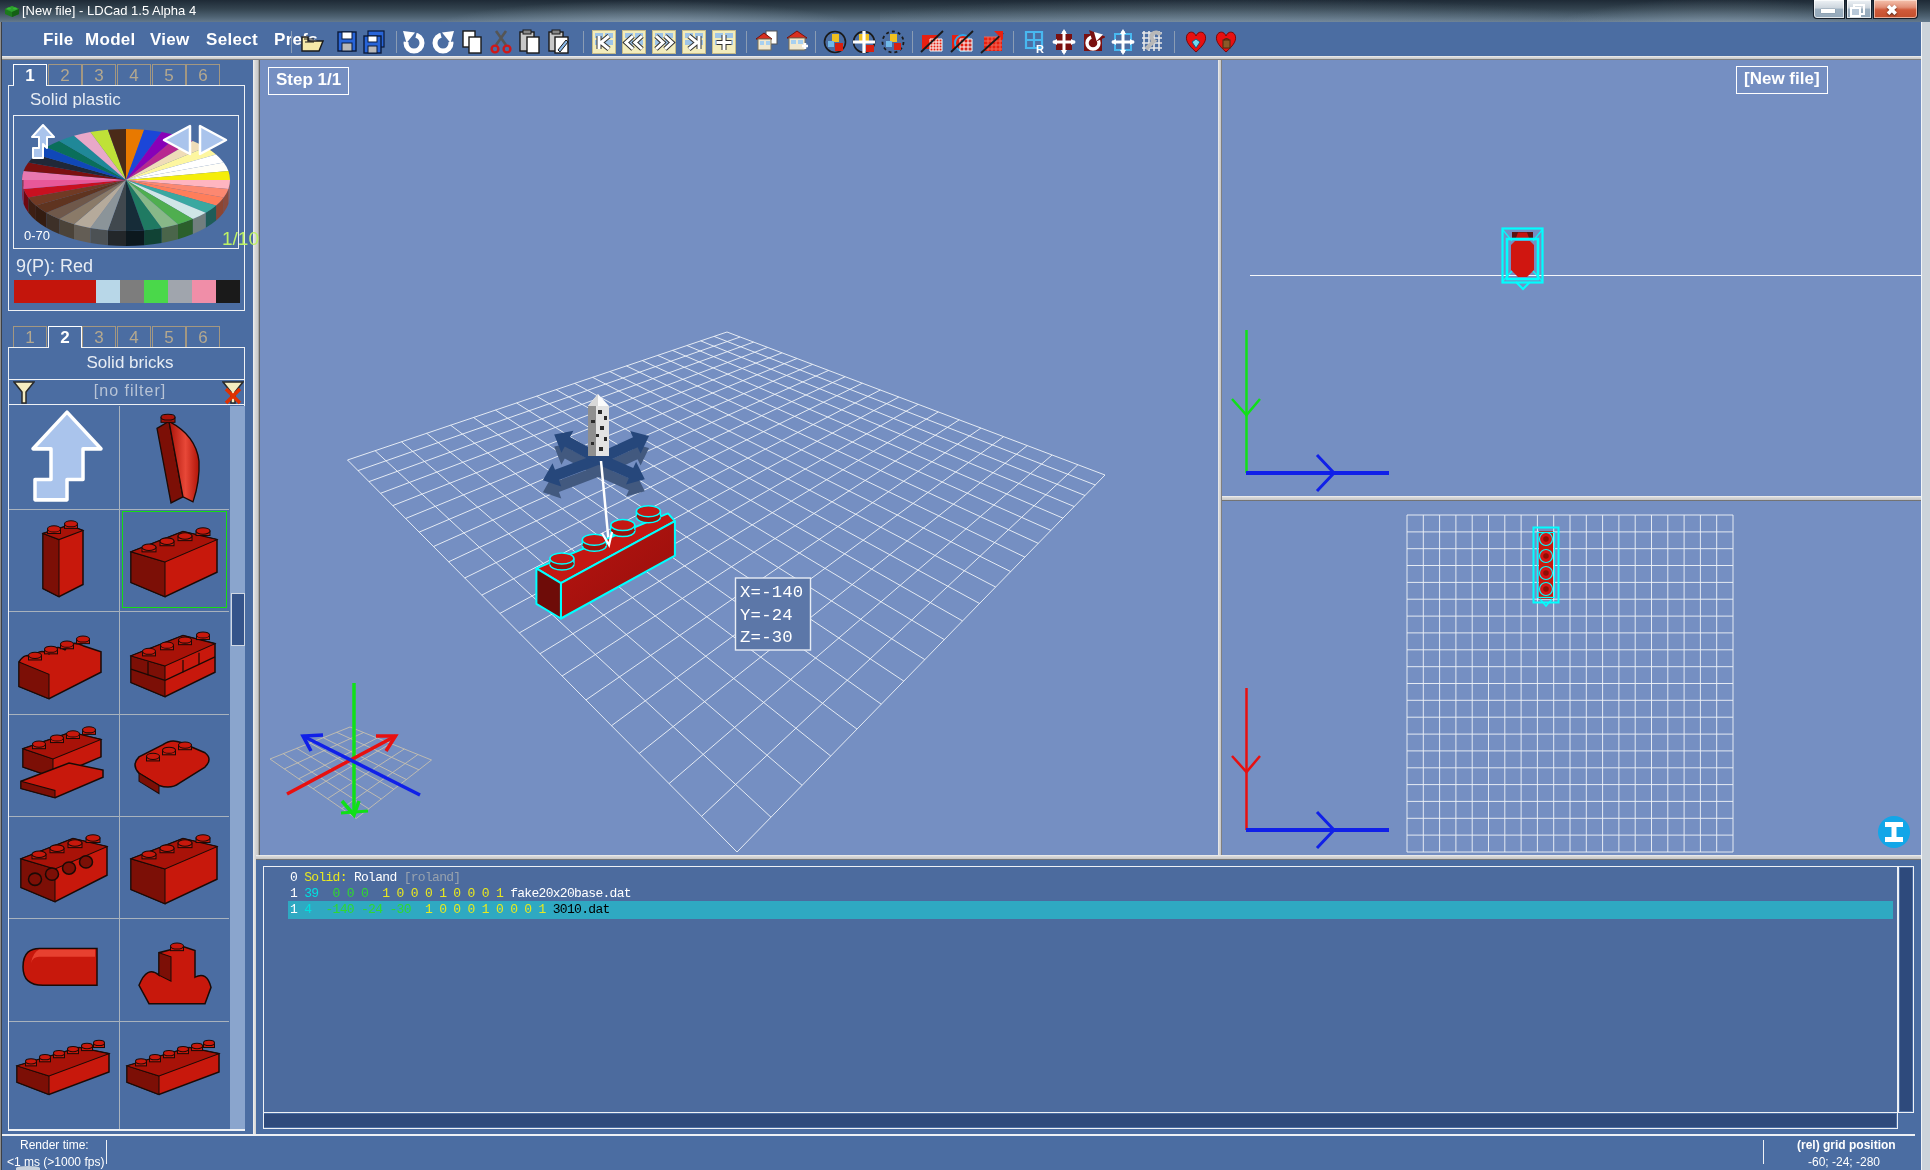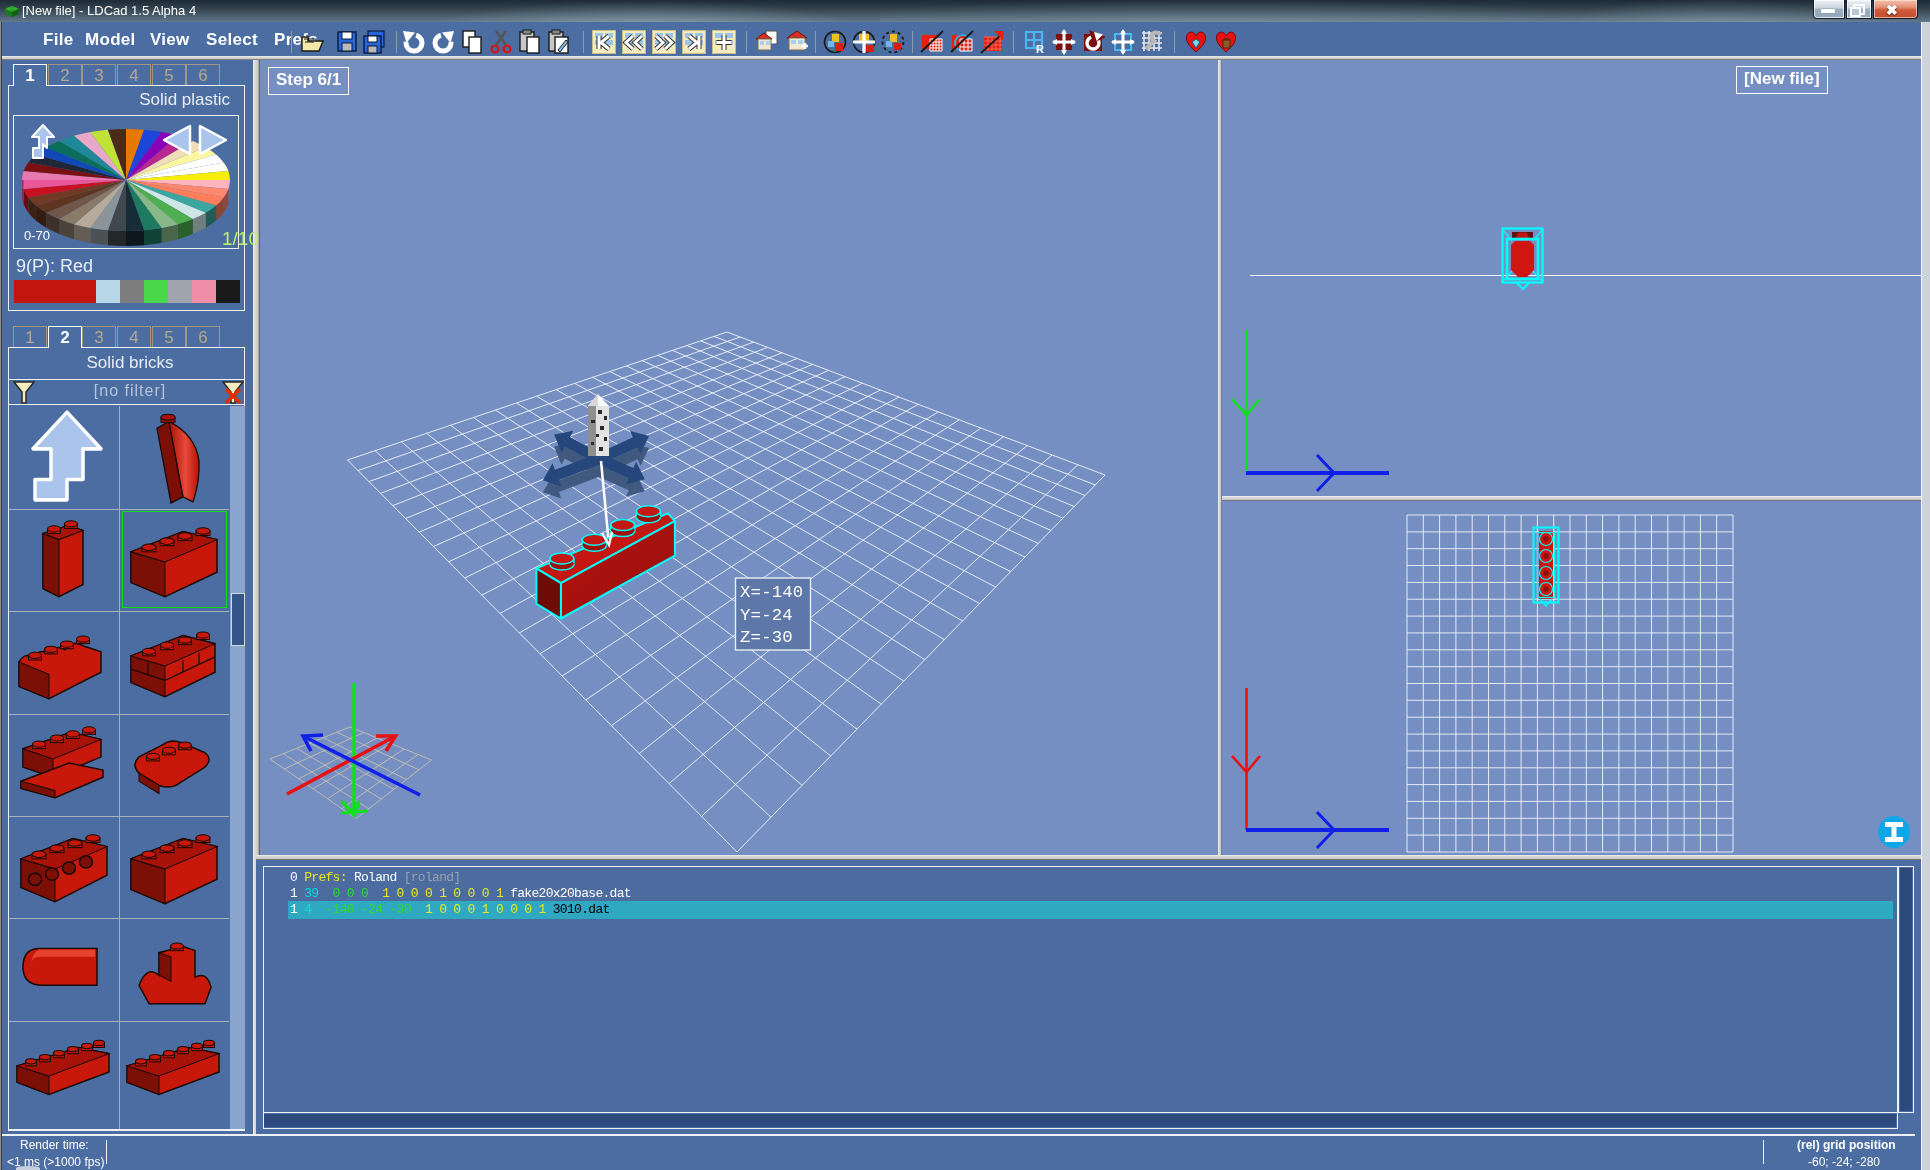--- a/index.html
+++ b/index.html
@@ -249,21 +249,21 @@
 
 <div class="abs" id="leftpanel" style="left:2px;top:60px;width:251px;height:1074px;background:#4b6da2;"></div>
 <div class="tab tabact" style="left:13px;top:64px;">1</div>
 <div class="tab" style="left:48px;top:64px;">2</div>
 <div class="tab" style="left:82px;top:64px;">3</div>
 <div class="tab" style="left:117px;top:64px;">4</div>
 <div class="tab" style="left:152px;top:64px;">5</div>
 <div class="tab" style="left:186px;top:64px;">6</div>
 <div class="abs" style="left:8px;top:85px;width:237px;height:226px;border:1px solid #eef1f5;box-sizing:border-box;"></div>
 <div class="abs" style="left:14px;top:84px;width:32px;height:3px;background:#4b6da2;"></div>
-<div class="abs" style="left:30px;top:90px;width:200px;color:#e8edf4;font-size:17px;text-align:right;">Solid plastic</div>
+<div class="abs" style="left:30px;top:90px;width:200px;color:#e8edf4;font-size:17px;text-align:left;">Solid plastic</div>
 <div class="abs" style="left:13px;top:115px;width:226px;height:134px;border:1px solid #eef1f5;box-sizing:border-box;"></div>
 <svg class="abs" style="left:14px;top:116px;" width="226" height="132" viewBox="0 0 226 132">
     <path d="M112 64L112.0 13.0A104 51 0 0 1 130.1 13.8Z" fill="#e87900"></path>
     <path d="M112 64L130.1 13.8A104 51 0 0 1 147.6 16.1Z" fill="#1b46d8"></path>
     <path d="M112 64L147.6 16.1A104 51 0 0 1 164.0 19.8Z" fill="#8800b8"></path>
     <path d="M112 64L164.0 19.8A104 51 0 0 1 178.8 24.9Z" fill="#b82890"></path>
     <path d="M112 64L178.8 24.9A104 51 0 0 1 191.7 31.2Z" fill="#efdcb8"></path>
     <path d="M112 64L191.7 31.2A104 51 0 0 1 202.1 38.5Z" fill="#fdf6a0"></path>
     <path d="M112 64L202.1 38.5A104 51 0 0 1 209.7 46.6Z" fill="#ffffff"></path>
     <path d="M112 64L209.7 46.6A104 51 0 0 1 214.4 55.1Z" fill="#fffef8"></path>
@@ -602,21 +602,21 @@
       <ellipse cx="388.4" cy="457.3" rx="12" ry="5.5" fill="#9c1008" stroke="none"></ellipse>
       <path d="M376.4 457.3 A12 5.5 0 0 0 400.4 457.3" fill="none"></path>
       <ellipse cx="388.4" cy="451.3" rx="12" ry="5.5" fill="#c41712"></ellipse>
     </g>
     <path d="M342 473 L349 485 L352 472" stroke="#fff" stroke-width="2.3" fill="none"></path>
     <rect x="475.5" y="518" width="75" height="72" fill="#5c77a8" stroke="#e8edf5" stroke-width="1.4"></rect>
     <text x="480" y="537" font-family="Liberation Mono,monospace" font-size="17.3" letter-spacing="0.2" fill="#fff">X=-140</text>
     <text x="480" y="560" font-family="Liberation Mono,monospace" font-size="17.3" letter-spacing="0.2" fill="#fff">Y=-24</text>
     <text x="480" y="582" font-family="Liberation Mono,monospace" font-size="17.3" letter-spacing="0.2" fill="#fff">Z=-30</text>
   </svg>
-<div class="vplabel" style="left:268px;top:67px;">Step 6/1</div>
+<div class="vplabel" style="left:268px;top:67px;">Step 1/1</div>
 <div class="abs" id="vptr" style="left:1222px;top:60px;width:699px;height:436px;background:#758fc2;overflow:hidden;"></div>
 <svg class="abs" style="left:1222px;top:60px;" width="699" height="436" viewBox="0 0 699 436">
     <path d="M28 215.5 L699 215.5" stroke="#f5f7fa" stroke-width="1.2"></path>
     <path d="M24.5 270 L24.5 413" stroke="#10e018" stroke-width="2.5"></path>
     <path d="M10 339 L24.5 355 L38 339" stroke="#10e018" stroke-width="2.5" fill="none"></path>
     <path d="M24 413 L167 413" stroke="#1020e8" stroke-width="4"></path>
     <path d="M95 395 L112 413 L95 431" stroke="#1020e8" stroke-width="3" fill="none"></path>
     <rect x="290" y="172" width="21" height="7" fill="#5c1210"></rect>
     <path d="M294 178 L296 172.5 L305 172.5 L307 178 Z" fill="#c41410"></path>
     <path d="M289 185 L293 181 L308 181 L312 185 L312 210 L305 217 L296 217 L289 210 Z" fill="#d01610"></path>
@@ -649,21 +649,21 @@
     <g fill="#fff">
       <rect x="663" y="321" width="18" height="5"></rect>
       <rect x="663" y="336" width="18" height="5"></rect>
       <rect x="669.5" y="323" width="5" height="16"></rect>
     </g>
   </svg>
 
 <div class="abs" style="left:256px;top:860px;width:1666px;height:274px;background:#4b6da2;"></div>
 <div class="abs" style="left:263px;top:866px;width:1635px;height:247px;border:1px solid #eef1f5;background:#4c6b9e;box-sizing:border-box;"></div>
 <div class="abs" style="left:288px;top:901px;width:1605px;height:18px;background:#2fa9c2;"></div>
-<div class="srctext" style="left:290px;top:870px;"><span style="color:#ffffff">0 </span><span style="color:#e8e820">Prefs:</span><span style="color:#ffffff"> Roland </span><span style="color:#98a2ae">[roland]</span>
+<div class="srctext" style="left:290px;top:870px;"><span style="color:#ffffff">0 </span><span style="color:#e8e820">Solid:</span><span style="color:#ffffff"> Roland </span><span style="color:#98a2ae">[roland]</span>
 <span style="color:#ffffff">1 </span><span style="color:#00e0e0">39</span><span style="color:#ffffff">  </span><span style="color:#30d830">0 0 0</span><span style="color:#ffffff">  </span><span style="color:#e8e820">1 0 0 0 1 0 0 0 1</span><span style="color:#ffffff"> fake20x20base.dat</span>
 <span style="color:#ffffff">1 </span><span style="color:#00e0e0">4</span><span style="color:#ffffff">  </span><span style="color:#30d830">-140 -24 -30</span><span style="color:#ffffff">  </span><span style="color:#e8e820">1 0 0 0 1 0 0 0 1</span><span style="color:#000000"> 3010.dat</span></div>
 <div class="abs" style="left:1898px;top:866px;width:16px;height:247px;border:1px solid #eef1f5;box-sizing:border-box;"></div>
 <div class="abs" style="left:1900px;top:868px;width:12px;height:243px;background:#2e4a7c;"></div>
 <div class="abs" style="left:263px;top:1113px;width:1635px;height:16px;border:1px solid #eef1f5;border-top:none;box-sizing:border-box;"></div>
 <div class="abs" style="left:264px;top:1114px;width:1632px;height:13px;background:#2e4a7c;"></div>
 
 <div class="abs" id="statusbar" style="left:0px;top:1136px;width:1930px;height:34px;background:#4b6da2;"></div>
 <div class="wline" style="left:0px;top:1134px;width:1915px;height:2px;"></div>
 <div class="stattext" style="left:20px;top:1138px;">Render time:</div>

